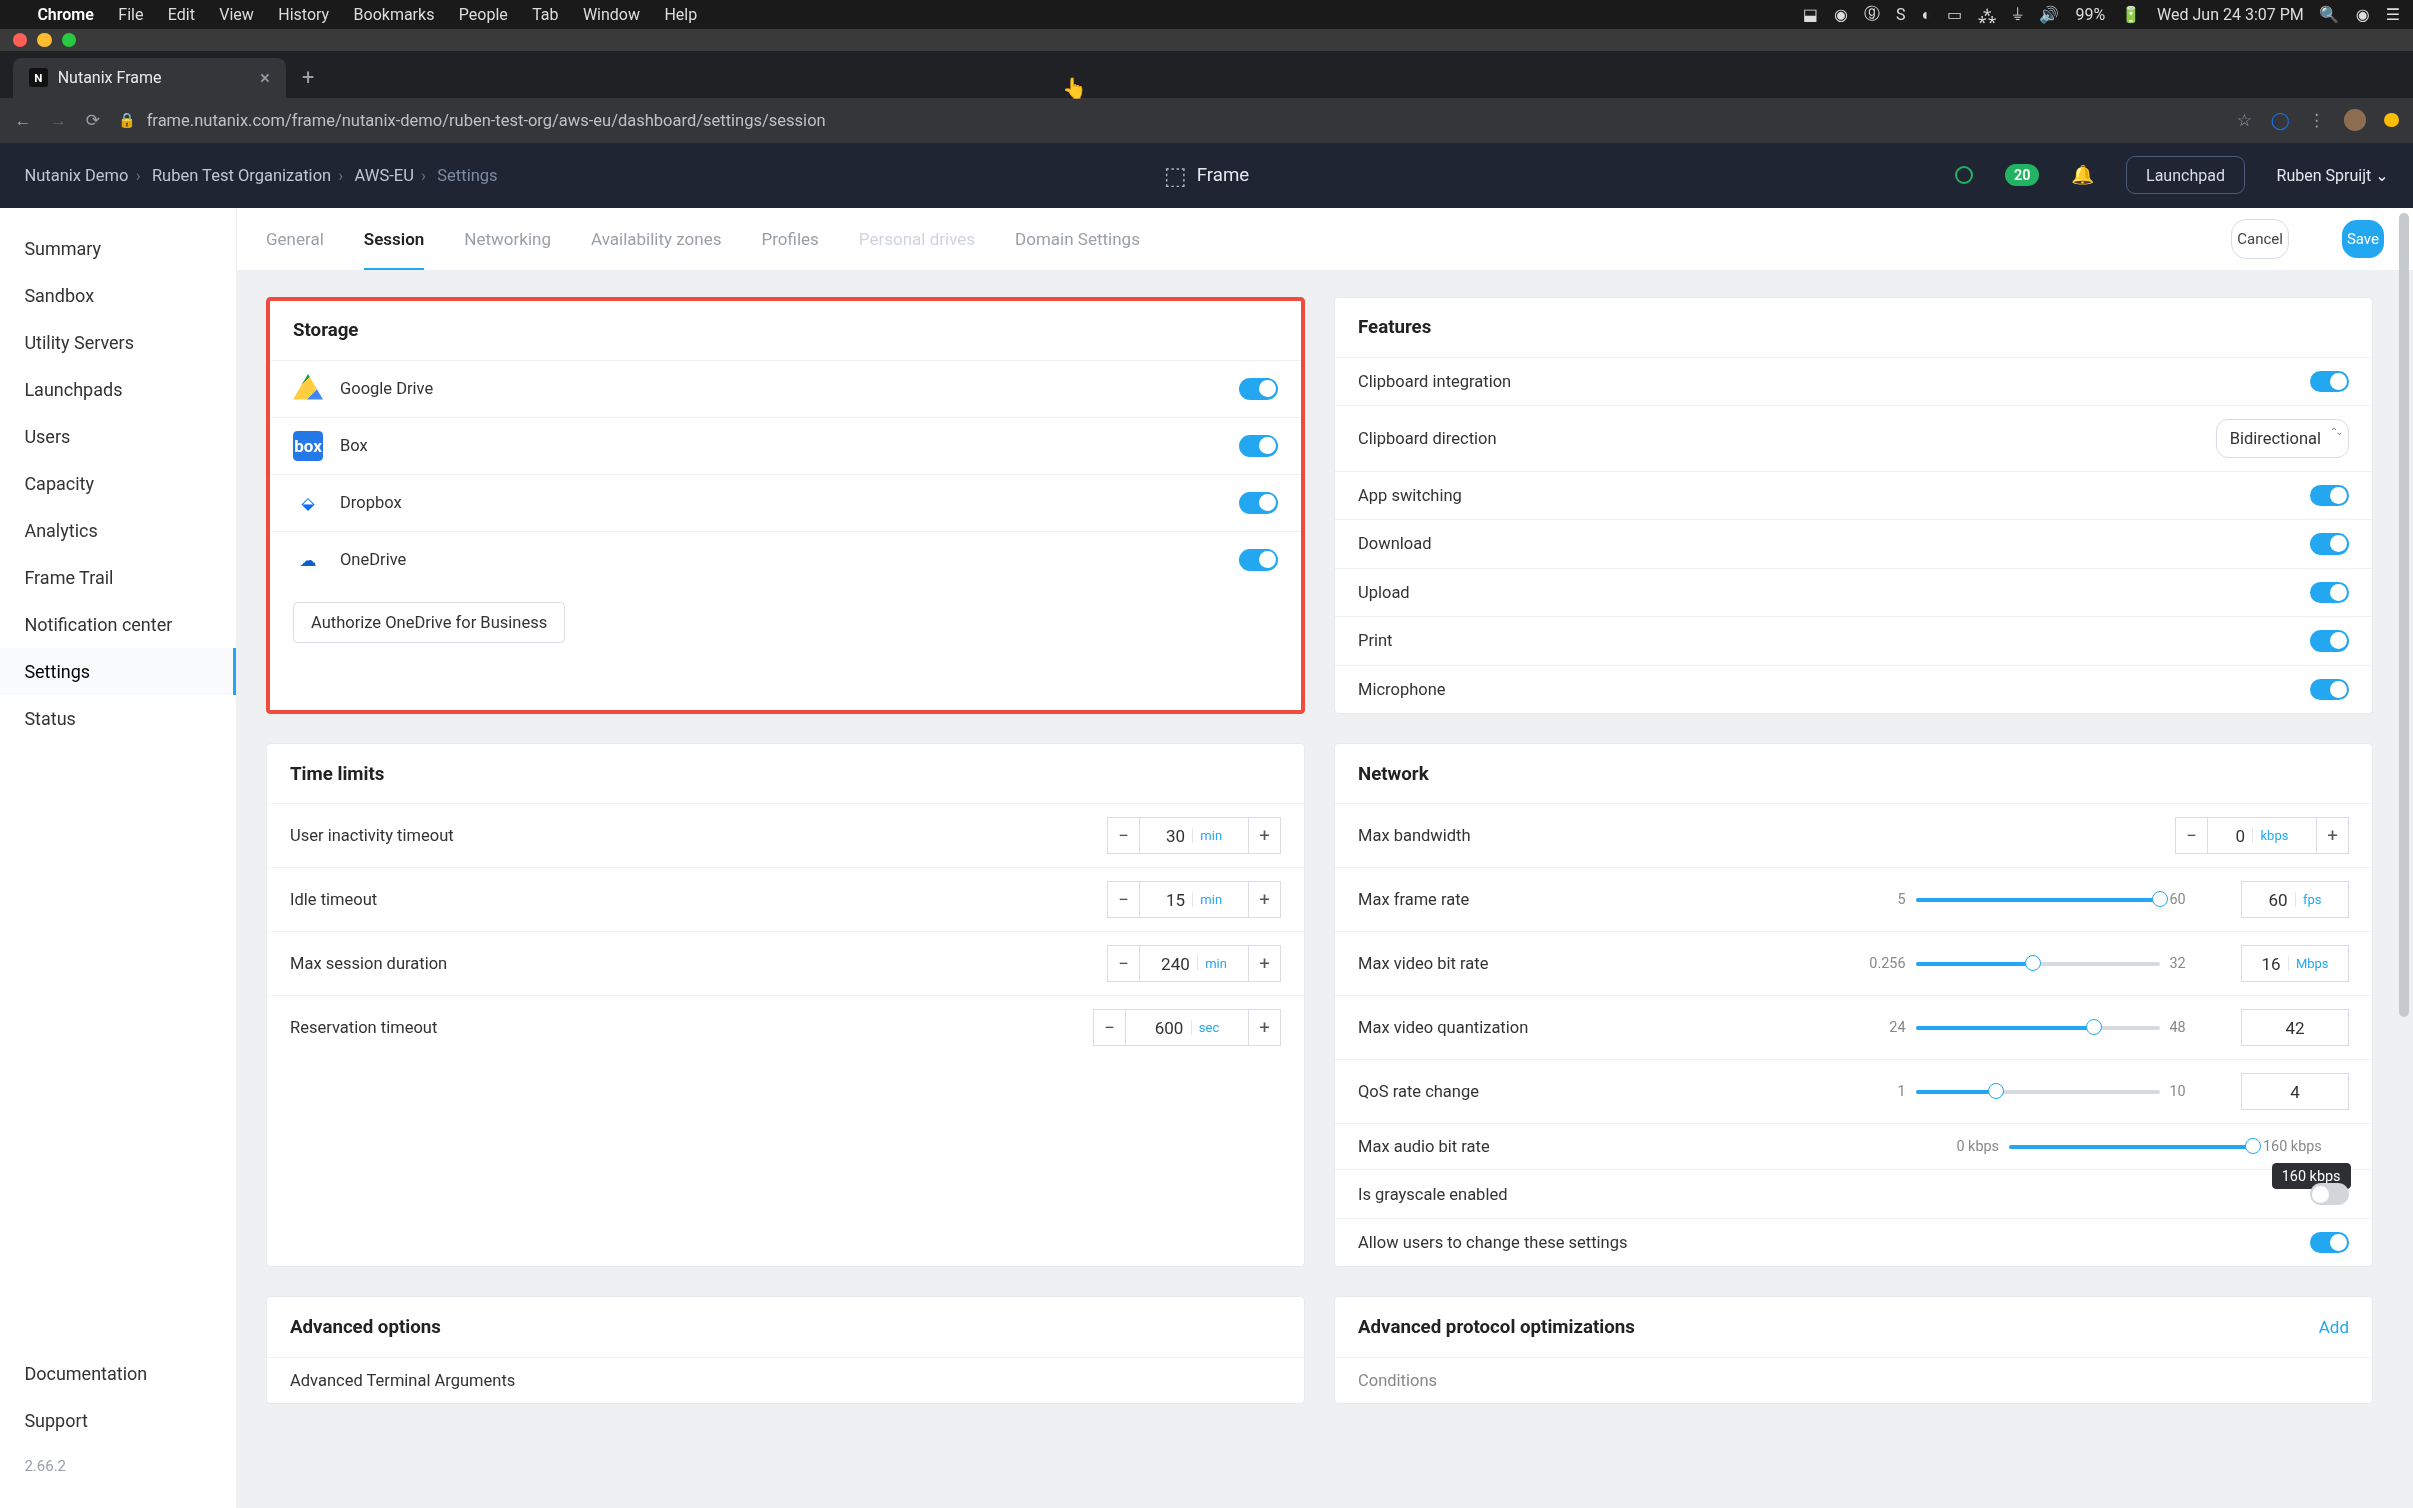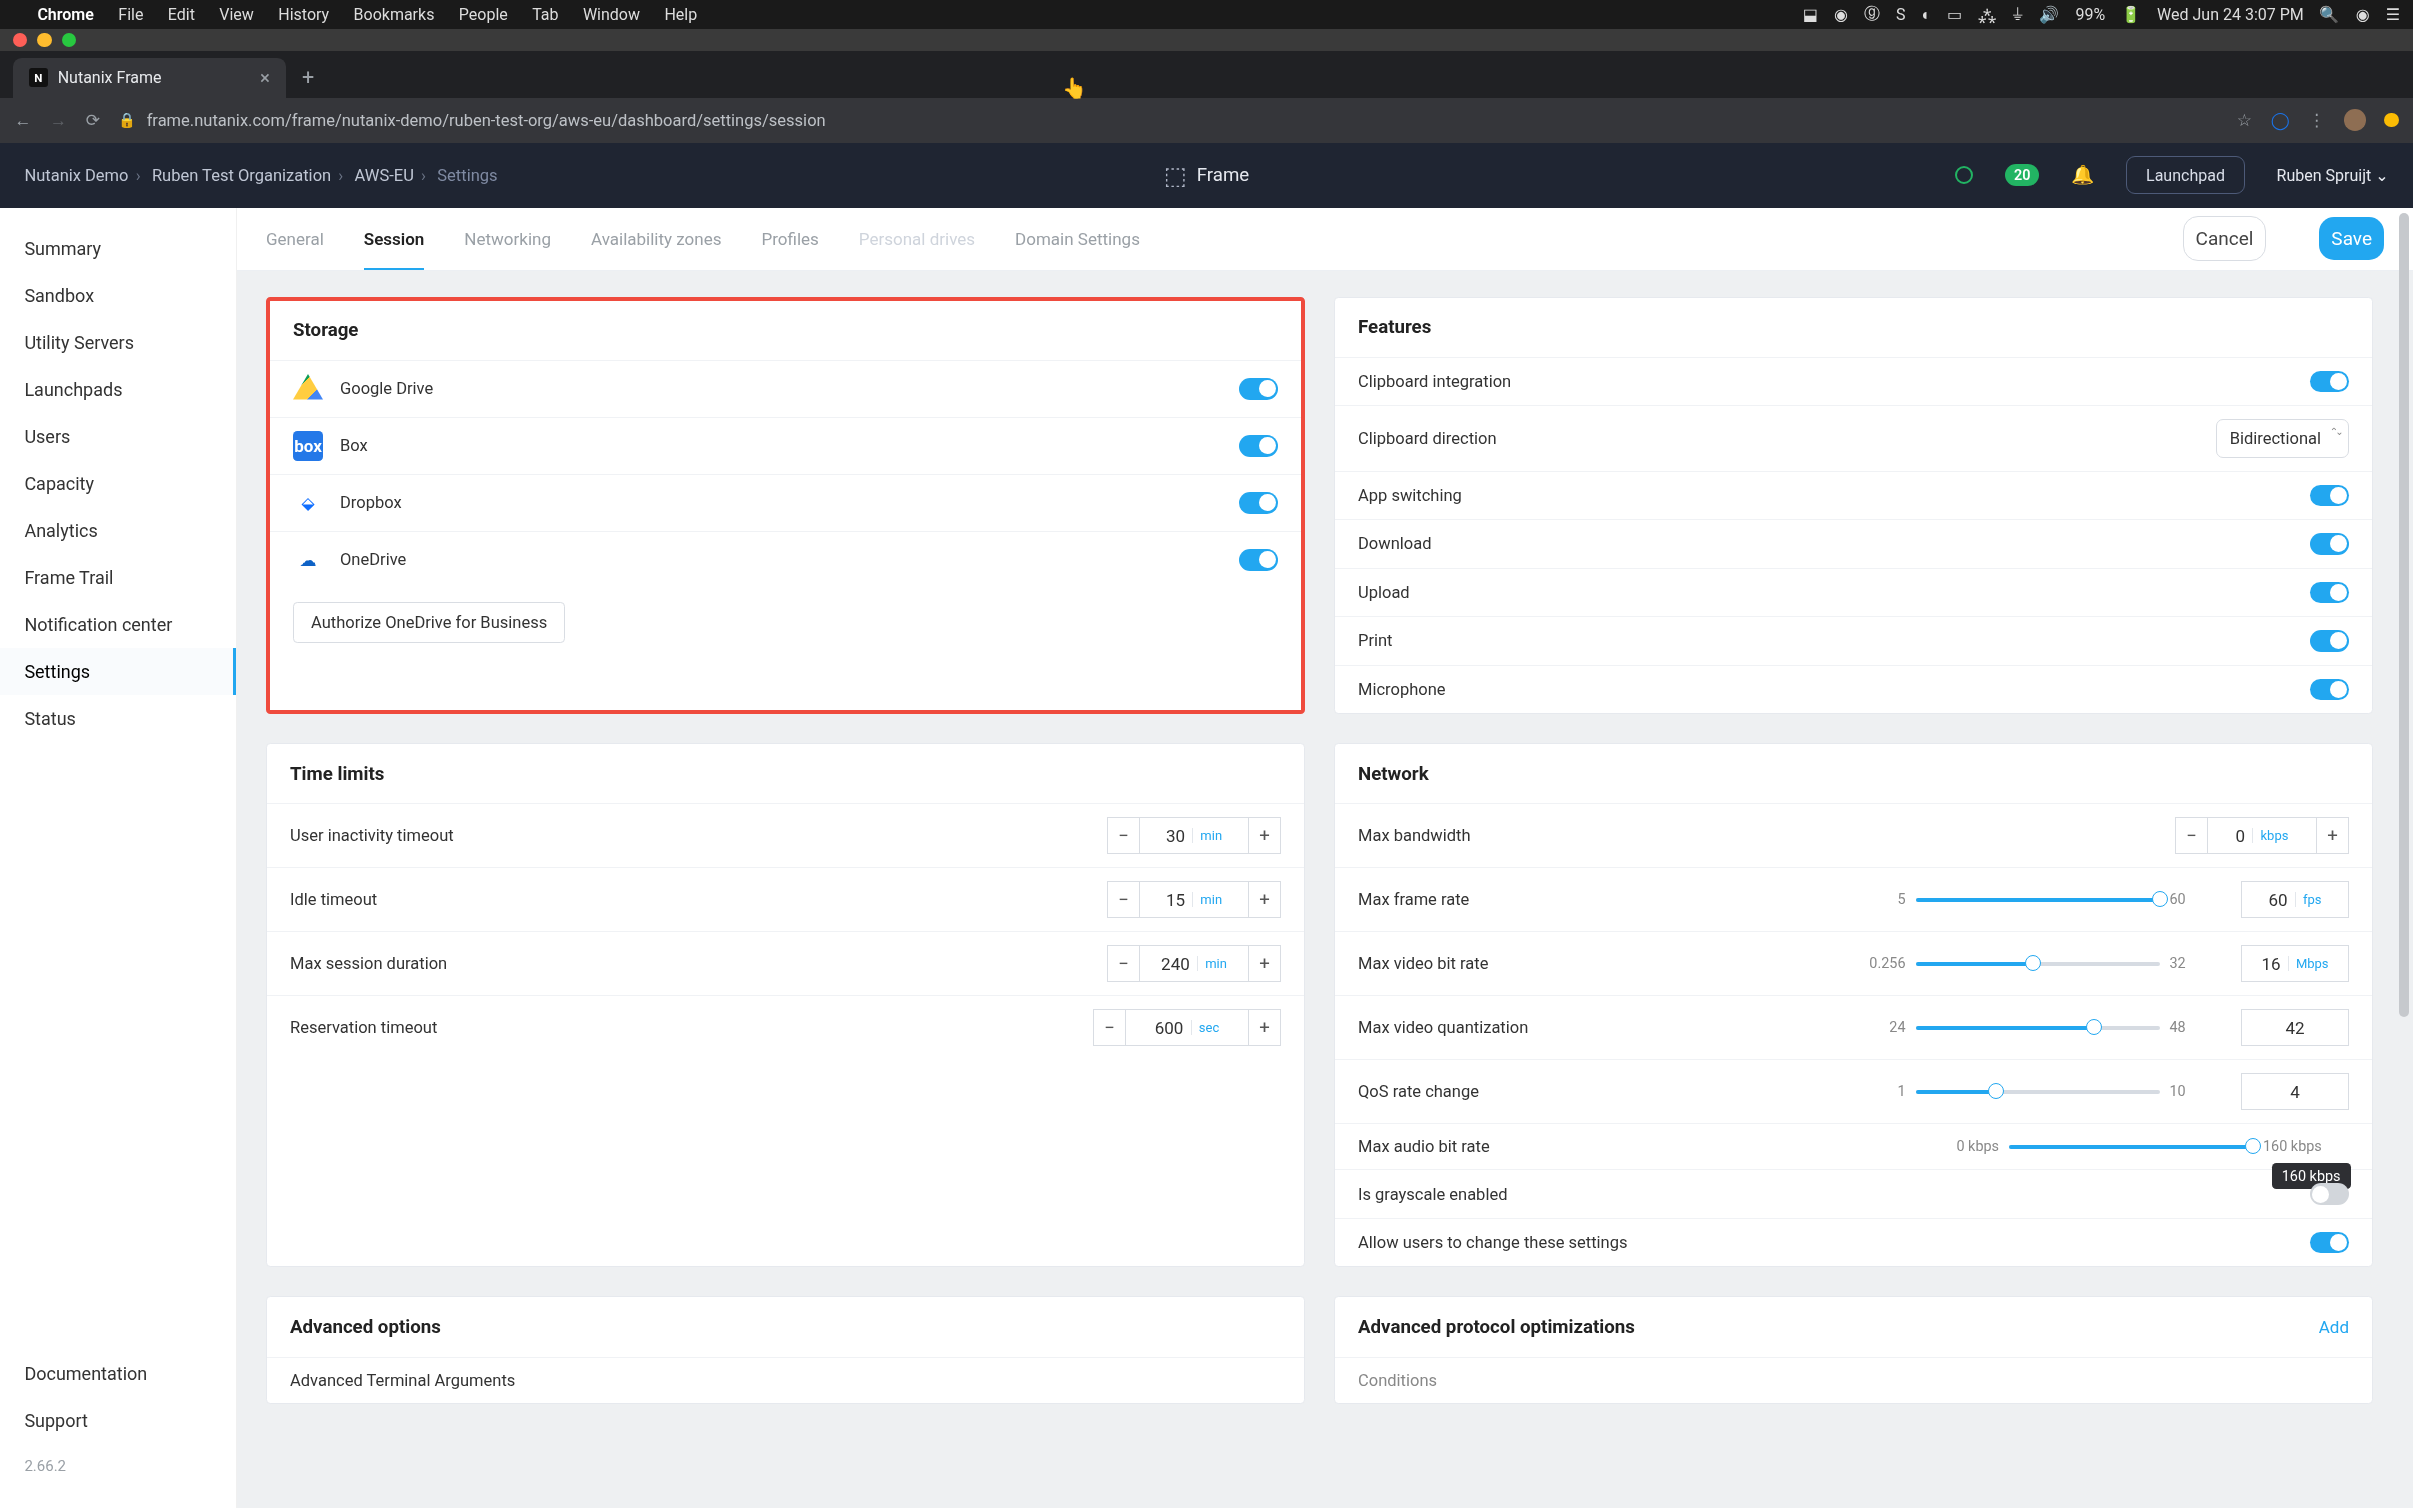--- a/index.html
+++ b/index.html
@@ -47,41 +47,41 @@
 .sidebar a { display:block; padding:13px 24.4px; font-size:18px; color:#333; text-decoration:none;}
 .sidebar a.active { color:#000; border-right:3.6px solid #22a7f0; background:#f9fbfd;}
 .sidebar .foot { margin-top:auto; padding-bottom:20px;}
 .sidebar .ver { padding:13px 24.4px; color:#9aa0a6; font-size:15px;}
 
 .main { flex:1; background:#eef0f2; padding:0 0 29px 0; overflow:hidden; position:relative;}
 .subtabs { background:#fff; height:63px; display:flex; align-items:center; padding:0 29px; gap:40px; font-size:17px; color:#9aa0a6; border-bottom:0.7px solid #eceff3;}
 .subtabs span.active { color:#222; border-bottom:2.9px solid #22a7f0; padding-bottom:18.7px; margin-bottom:-21.5px; font-weight:600;}
 .subtabs span.dis { color:#cfd4dc;}
 .subtabs .spacer { flex:1;}
-.subtabs .btn { font-size:19px; padding:10px 12px; border-radius:15px; border:0.7px solid #d9dde3; color:#444; background:#fff;}
+.subtabs .btn { font-size:15px; padding:10px 5px; border-radius:15px; border:0.7px solid #d9dde3; color:#444; background:#fff;}
 .subtabs .btn.save { background:#22a7f0; color:#fff; border:none; margin-left:13px;}
 
 .grid { display:grid; grid-template-columns:1fr 1fr; gap:29px; padding:26px 40px 26px 29px;}
 .panel { background:#fff; border-radius:4.3px; border:0.7px solid #e6e9ee;}
 .panel h3 { font-size:18.7px; font-weight:700; padding:18.7px 23px; color:#222;}
 .panel.highlight { border:4.3px solid #ef4b3e; }
 
 .row { display:flex; align-items:center; padding:13px 23px; border-top:0.7px solid #f0f2f5; font-size:16.5px; color:#333;}
 .row:first-of-type { border-top:0.7px solid #f0f2f5;}
 .row .lbl { flex:1;}
 .row .icon { width:30px; height:30px; margin-right:17px; display:flex; align-items:center; justify-content:center; border-radius:4.3px; font-size:17px;}
 
 .toggle { width:39px; height:21.5px; background:#22a7f0; border-radius:13px; position:relative; }
 .toggle::after { content:""; width:17px; height:17px; background:#fff; border-radius:50%; position:absolute; top:2.2px; right:2.2px;}
 .toggle.off { background:#d2d6db;}
 .toggle.off::after { left:2.2px; right:auto;}
 
 .authorize { margin:14.4px 23px 20px; display:inline-block; border:0.7px solid #d9dde3; border-radius:4.3px; padding:10px 17px; font-size:16.5px; color:#333;}
 
-.select { border:0.7px solid #d9dde3; border-radius:7px; padding:8.6px 27px 8.6px 13px; font-size:16.5px; color:#333; position:relative;}
+.select { border:0.7px solid #d9dde3; border-radius:12px; padding:8.6px 27px 8.6px 13px; font-size:16.5px; color:#333; position:relative;}
 .select::after { content:"⌃⌄"; position:absolute; right:7.2px; top:5.7px; font-size:10px; color:#888; letter-spacing:-2.9px;}
 
 .stepper { display:flex; align-items:center;}
 .stepper button { width:33px; height:37px; border:0.7px solid #d9dde3; background:#fff; font-size:18.7px; color:#555;}
 .stepper .val { width:108px; height:37px; border-top:0.7px solid #d9dde3; border-bottom:0.7px solid #d9dde3; display:flex; align-items:center; justify-content:center; font-size:17px; gap:7.2px;}
 .stepper .unit { color:#22a7f0; font-size:13px; border-left:0.7px solid #e3e7ec; padding-left:7.2px;}
 .stepper.wide .val{ width:122px;}
 
 .numbox { width:108px; height:37px; border:0.7px solid #d9dde3; display:flex; align-items:center; justify-content:center; font-size:17px; margin-left:11.5px; gap:7.2px;}
 .numbox .unit { color:#22a7f0; font-size:13px; border-left:0.7px solid #e3e7ec; padding-left:7.2px;}

